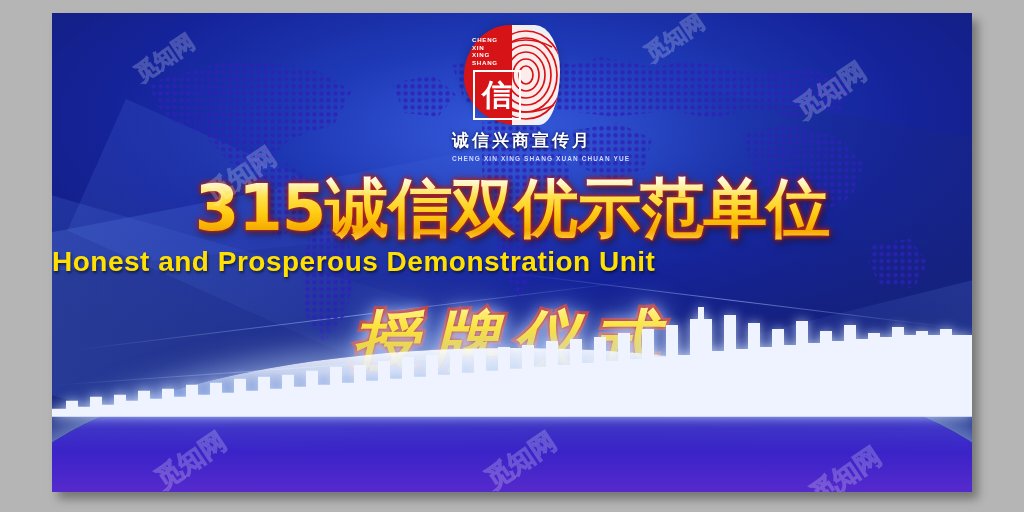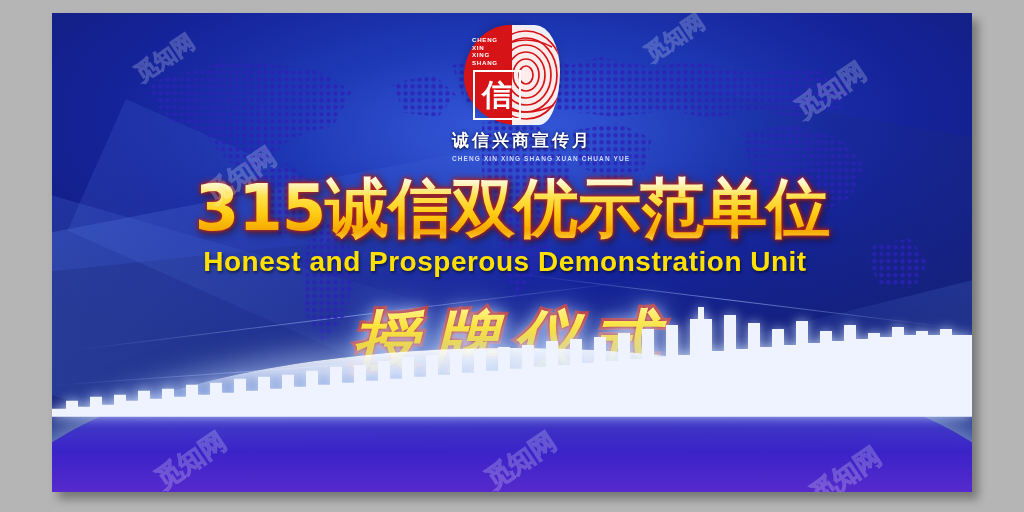--- a/index.html
+++ b/index.html
@@ -115,21 +115,21 @@
   }
   .headline-stroke{
     position:absolute;left:0;right:0;top:160px;text-align:center;
     font-family:"DejaVu Sans","Liberation Sans",sans-serif;
     font-weight:bold;font-size:64px;line-height:70px;letter-spacing:-1px;
     white-space:nowrap;color:#c9281a;
     -webkit-text-stroke:7px #c9281a;
     z-index:-1;
   }
   .subtitle-en{
-    position:absolute;left:0;right:14px;top:233px;text-align:center;
+    position:absolute;left:0;right:14px;top:233px;text-align:left;
     color:#ffe000;font-size:28px;font-weight:bold;letter-spacing:.5px;
     font-family:"Liberation Sans",sans-serif;white-space:nowrap;
     text-shadow:1px 2px 3px rgba(0,0,0,.55);
   }
 
   
   .callig{
     position:absolute;left:0;right:0;top:288px;text-align:center;
     font-family:"DejaVu Sans","Liberation Serif",serif;
     font-weight:bold;font-style:italic;font-size:66px;line-height:80px;

